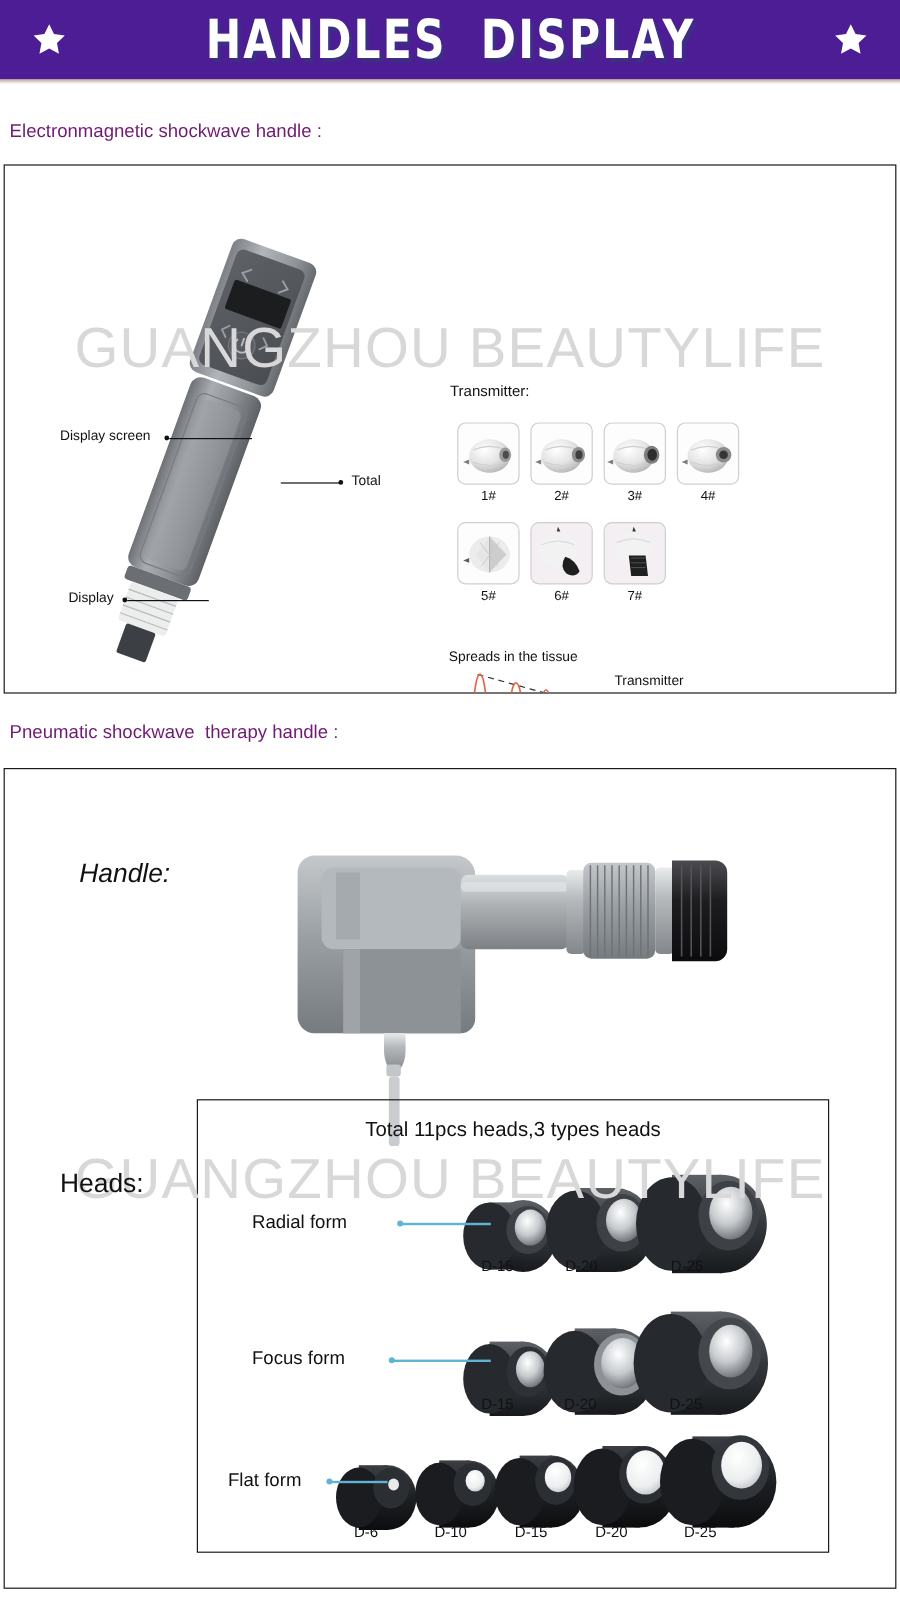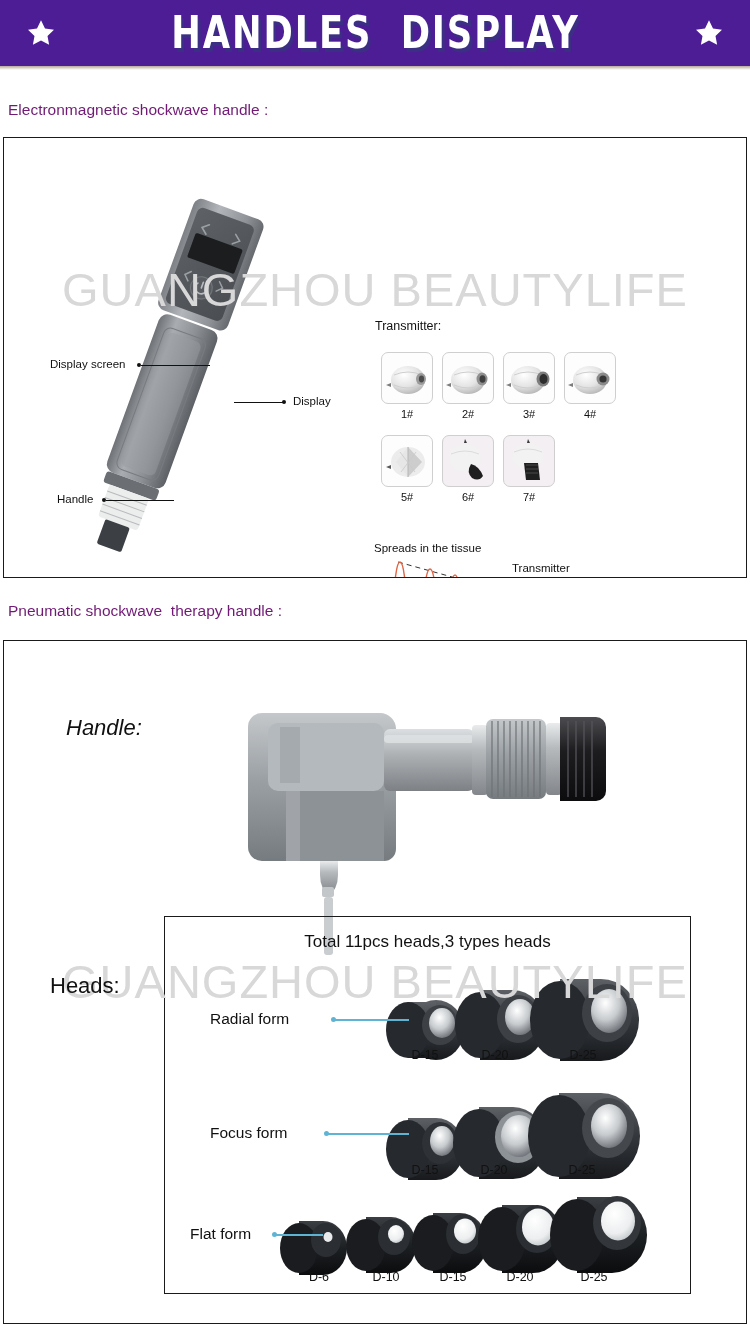--- a/index.html
+++ b/index.html
@@ -208,21 +208,21 @@
     position: absolute;
     width: 5px; height: 5px;
     border-radius: 50%;
     background: #5fb4d4;
     z-index: 45;
   }
   .head-cap {
     position: absolute;
     font-size: 12.5px;
     color: #111;
-    text-align: center;
+    text-align: left;
     white-space: pre;
     z-index: 46;
   }
 </style>
 </head>
 <body>
 
 <div class="banner">
   <span class="banner-star star-left">
     <svg width="30" height="30" viewBox="0 0 24 24" aria-hidden="true">
@@ -296,23 +296,23 @@
         <rect x="21" y="334" width="26" height="26" rx="2" fill="#3c4044"></rect>
       </g>
     </svg>
 
     <div class="callout-text" style="left:46px; top:220px;">Display screen</div>
     <div class="callout-dot" style="left:133px; top:225px;"></div>
     <div class="callout-line" style="left:137px; top:227px; width:69px;"></div>
 
     <div class="callout-dot" style="left:278px; top:262px;"></div>
     <div class="callout-line" style="left:230px; top:264px; width:50px;"></div>
-    <div class="callout-text" style="left:289px; top:257px;">Display</div>
-
-    <div class="callout-text" style="left:53px; top:355px;">Handle</div>
+    <div class="callout-text" style="left:289px; top:257px;">Total</div>
+
+    <div class="callout-text" style="left:53px; top:355px;">Display</div>
     <div class="callout-dot" style="left:98px; top:360px;"></div>
     <div class="callout-line" style="left:102px; top:362px; width:68px;"></div>
 
     <div id="transmitter-title">Transmitter:</div>
 
     <div class="tcell" style="left:377px; top:214px;">
       <svg width="52" height="52" viewBox="0 0 52 52">
           <defs>
             <radialGradient id="tg1" cx="38%" cy="32%" r="70%">
               <stop offset="0%" stop-color="#ffffff"></stop>

